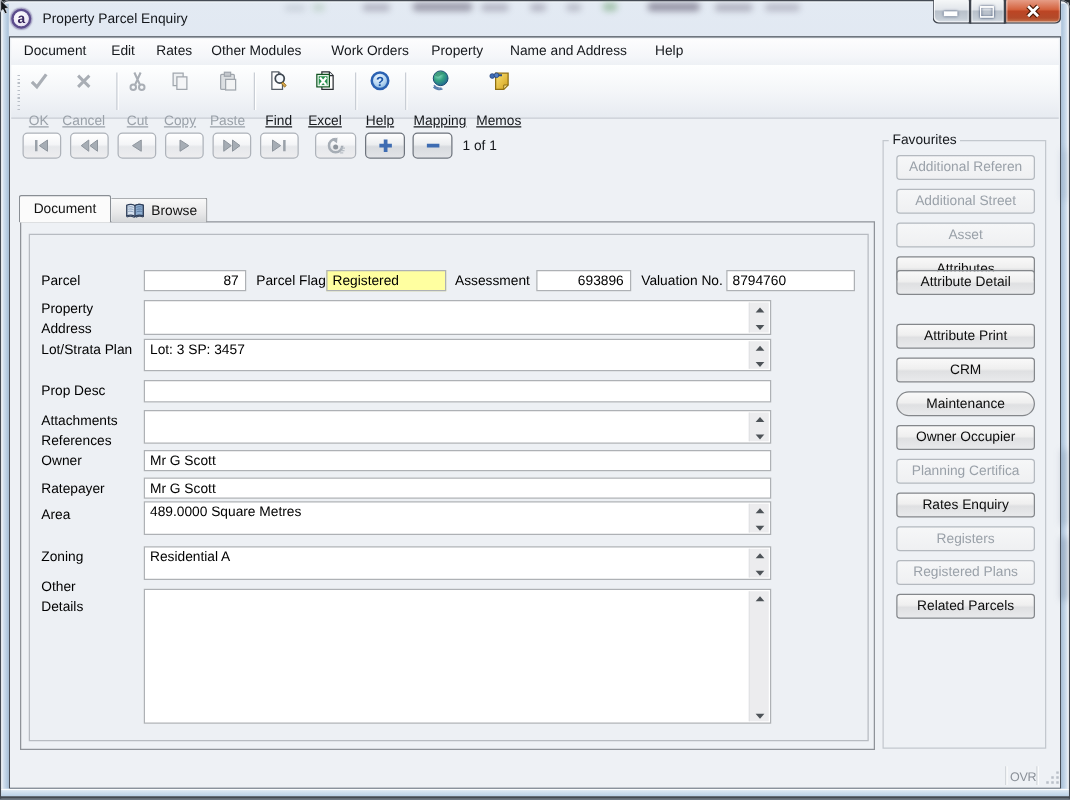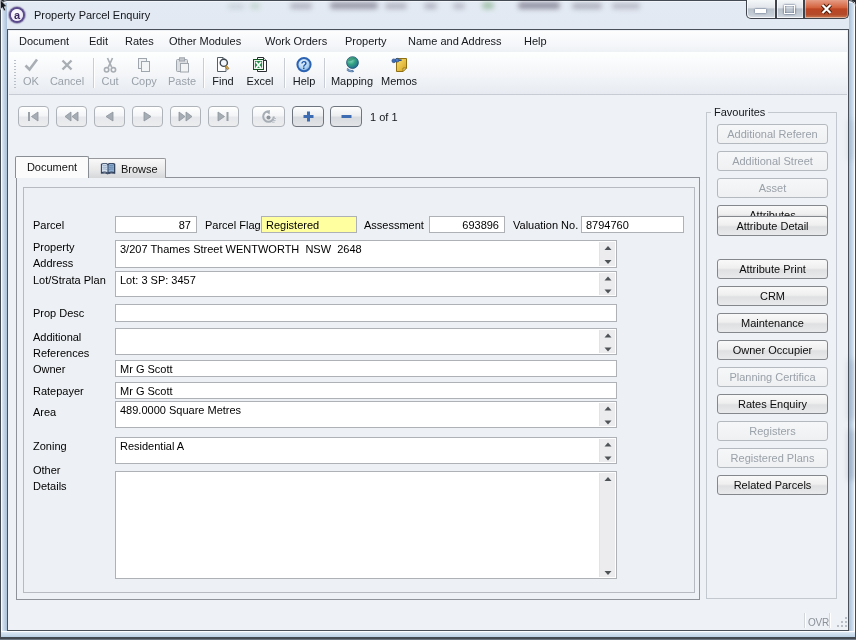--- a/index.html
+++ b/index.html
@@ -35,21 +35,21 @@
   
   #menubar{position:absolute;left:9px;top:31px;width:838px;height:21px;
     background:linear-gradient(180deg,#fdfdfe 0%,#f4f6f9 70%,#eef1f5 100%);}
   .mi{position:absolute;top:4px;font-size:11px;color:#15181c;}
   
   #toolbar{position:absolute;left:9px;top:52px;width:838px;height:43px;
     background:linear-gradient(180deg,#feffff 0%,#f3f5f8 55%,#e7ebf1 100%);
     border-bottom:1px solid #c7ccd4;box-sizing:border-box;}
   .tsep{position:absolute;top:6px;height:30px;width:1px;background:#c9ced5;box-shadow:1px 0 0 #ffffff;}
   .titem{position:absolute;top:3px;text-align:center;}
-  .titem .lbl{font-size:11px;color:#15181c;margin-top:1px;white-space:nowrap;}
+  .titem .lbl{font-size:11px;color:#15181c;margin-top:17px;white-space:nowrap;text-decoration:underline;}
   .titem.dis .lbl{color:#9aa1a9;}
   .ticon{height:19px;display:flex;align-items:center;justify-content:center;}
   #grip{position:absolute;left:5px;top:8px;width:3px;height:28px;
     background-image:repeating-linear-gradient(180deg,#b9bfc7 0,#b9bfc7 1px,transparent 1px,transparent 3px);
     width:2px;}
   
   .nbtn{position:absolute;top:106px;width:31px;height:21px;box-sizing:border-box;
     border:1px solid #aeb3ba;border-radius:4px;
     background:linear-gradient(180deg,#ffffff 0%,#f4f5f7 45%,#e6e8eb 55%,#ededef 100%);
     display:flex;align-items:center;justify-content:center;}
@@ -324,21 +324,21 @@
   </div>
   <div id="form">
     <span class="flabel" style="left:33px;top:219px;">Parcel</span>
     <span class="flabel" style="left:205px;top:219px;">Parcel Flag</span>
     <span class="flabel" style="left:364px;top:219px;">Assessment</span>
     <span class="flabel" style="left:513px;top:219px;">Valuation No.</span>
     <span class="flabel" style="left:33px;top:241px;">Property</span>
     <span class="flabel" style="left:33px;top:257px;">Address</span>
     <span class="flabel" style="left:33px;top:274px;">Lot/Strata Plan</span>
     <span class="flabel" style="left:33px;top:307px;">Prop Desc</span>
-    <span class="flabel" style="left:33px;top:331px;">Additional</span>
+    <span class="flabel" style="left:33px;top:331px;">Attachments</span>
     <span class="flabel" style="left:33px;top:347px;">References</span>
     <span class="flabel" style="left:33px;top:363px;">Owner</span>
     <span class="flabel" style="left:33px;top:385px;">Ratepayer</span>
     <span class="flabel" style="left:33px;top:406px;">Area</span>
     <span class="flabel" style="left:33px;top:440px;">Zoning</span>
     <span class="flabel" style="left:33px;top:464px;">Other</span>
     <span class="flabel" style="left:33px;top:480px;">Details</span>
 
     <div class="fld" style="left:115px;top:216px;width:82px;height:17px;">
         <span class="tx" style="left:auto;right:5px;">87</span>
@@ -347,21 +347,20 @@
         <span class="tx">Registered</span>
       </div>
     <div class="fld" style="left:429px;top:216px;width:76px;height:17px;">
         <span class="tx" style="left:auto;right:5px;">693896</span>
       </div>
     <div class="fld" style="left:581px;top:216px;width:103px;height:17px;">
         <span class="tx">8794760</span>
       </div>
 
     <div class="fld" style="left:115px;top:240px;width:502px;height:28px;">
-        <span class="tx">3/207 Thames Street WENTWORTH  NSW  2648</span>
       <div class="sstrip"><svg width="16" height="26">
             <path d="M8 4 L11.5 8 H4.5 Z" fill="#4e5358"></path>
             <path d="M8 22 L11.5 18 H4.5 Z" fill="#4e5358"></path>
           </svg></div>
       </div>
     <div class="fld" style="left:115px;top:271px;width:502px;height:26px;">
         <span class="tx">Lot: 3 SP: 3457</span>
       <div class="sstrip"><svg width="16" height="24">
             <path d="M8 3.5 L11.5 7.5 H4.5 Z" fill="#4e5358"></path>
             <path d="M8 20.5 L11.5 16.5 H4.5 Z" fill="#4e5358"></path>
@@ -404,21 +403,21 @@
   <div id="favs">
     <div id="favbox"></div>
     <div id="favlabel">Favourites</div>
     <div class="fbtn dis" style="top:124px;">Additional Referen</div>
     <div class="fbtn dis" style="top:151px;">Additional Street</div>
     <div class="fbtn dis" style="top:178px;">Asset</div>
     <div class="fbtn" style="top:205px;">Attributes</div>
     <div class="fbtn" style="top:216px;">Attribute Detail</div>
     <div class="fbtn" style="top:259px;">Attribute Print</div>
     <div class="fbtn" style="top:286px;">CRM</div>
-    <div class="fbtn" style="top:313px;">Maintenance</div>
+    <div class="fbtn" style="top:313px;border-radius:10px;">Maintenance</div>
     <div class="fbtn" style="top:340px;">Owner Occupier</div>
     <div class="fbtn dis" style="top:367px;">Planning Certifica</div>
     <div class="fbtn" style="top:394px;">Rates Enquiry</div>
     <div class="fbtn dis" style="top:421px;">Registers</div>
     <div class="fbtn dis" style="top:448px;">Registered Plans</div>
     <div class="fbtn" style="top:475px;">Related Parcels</div>
   </div>
   <div id="status">
     <div class="abs" style="left:796px;top:13px;width:1px;height:15px;background:#d3d7dc;box-shadow:1px 0 0 #fff;"></div>
     <span class="abs" style="left:800px;top:17px;font-size:10px;letter-spacing:-0.2px;color:#8a9098;">OVR</span>

